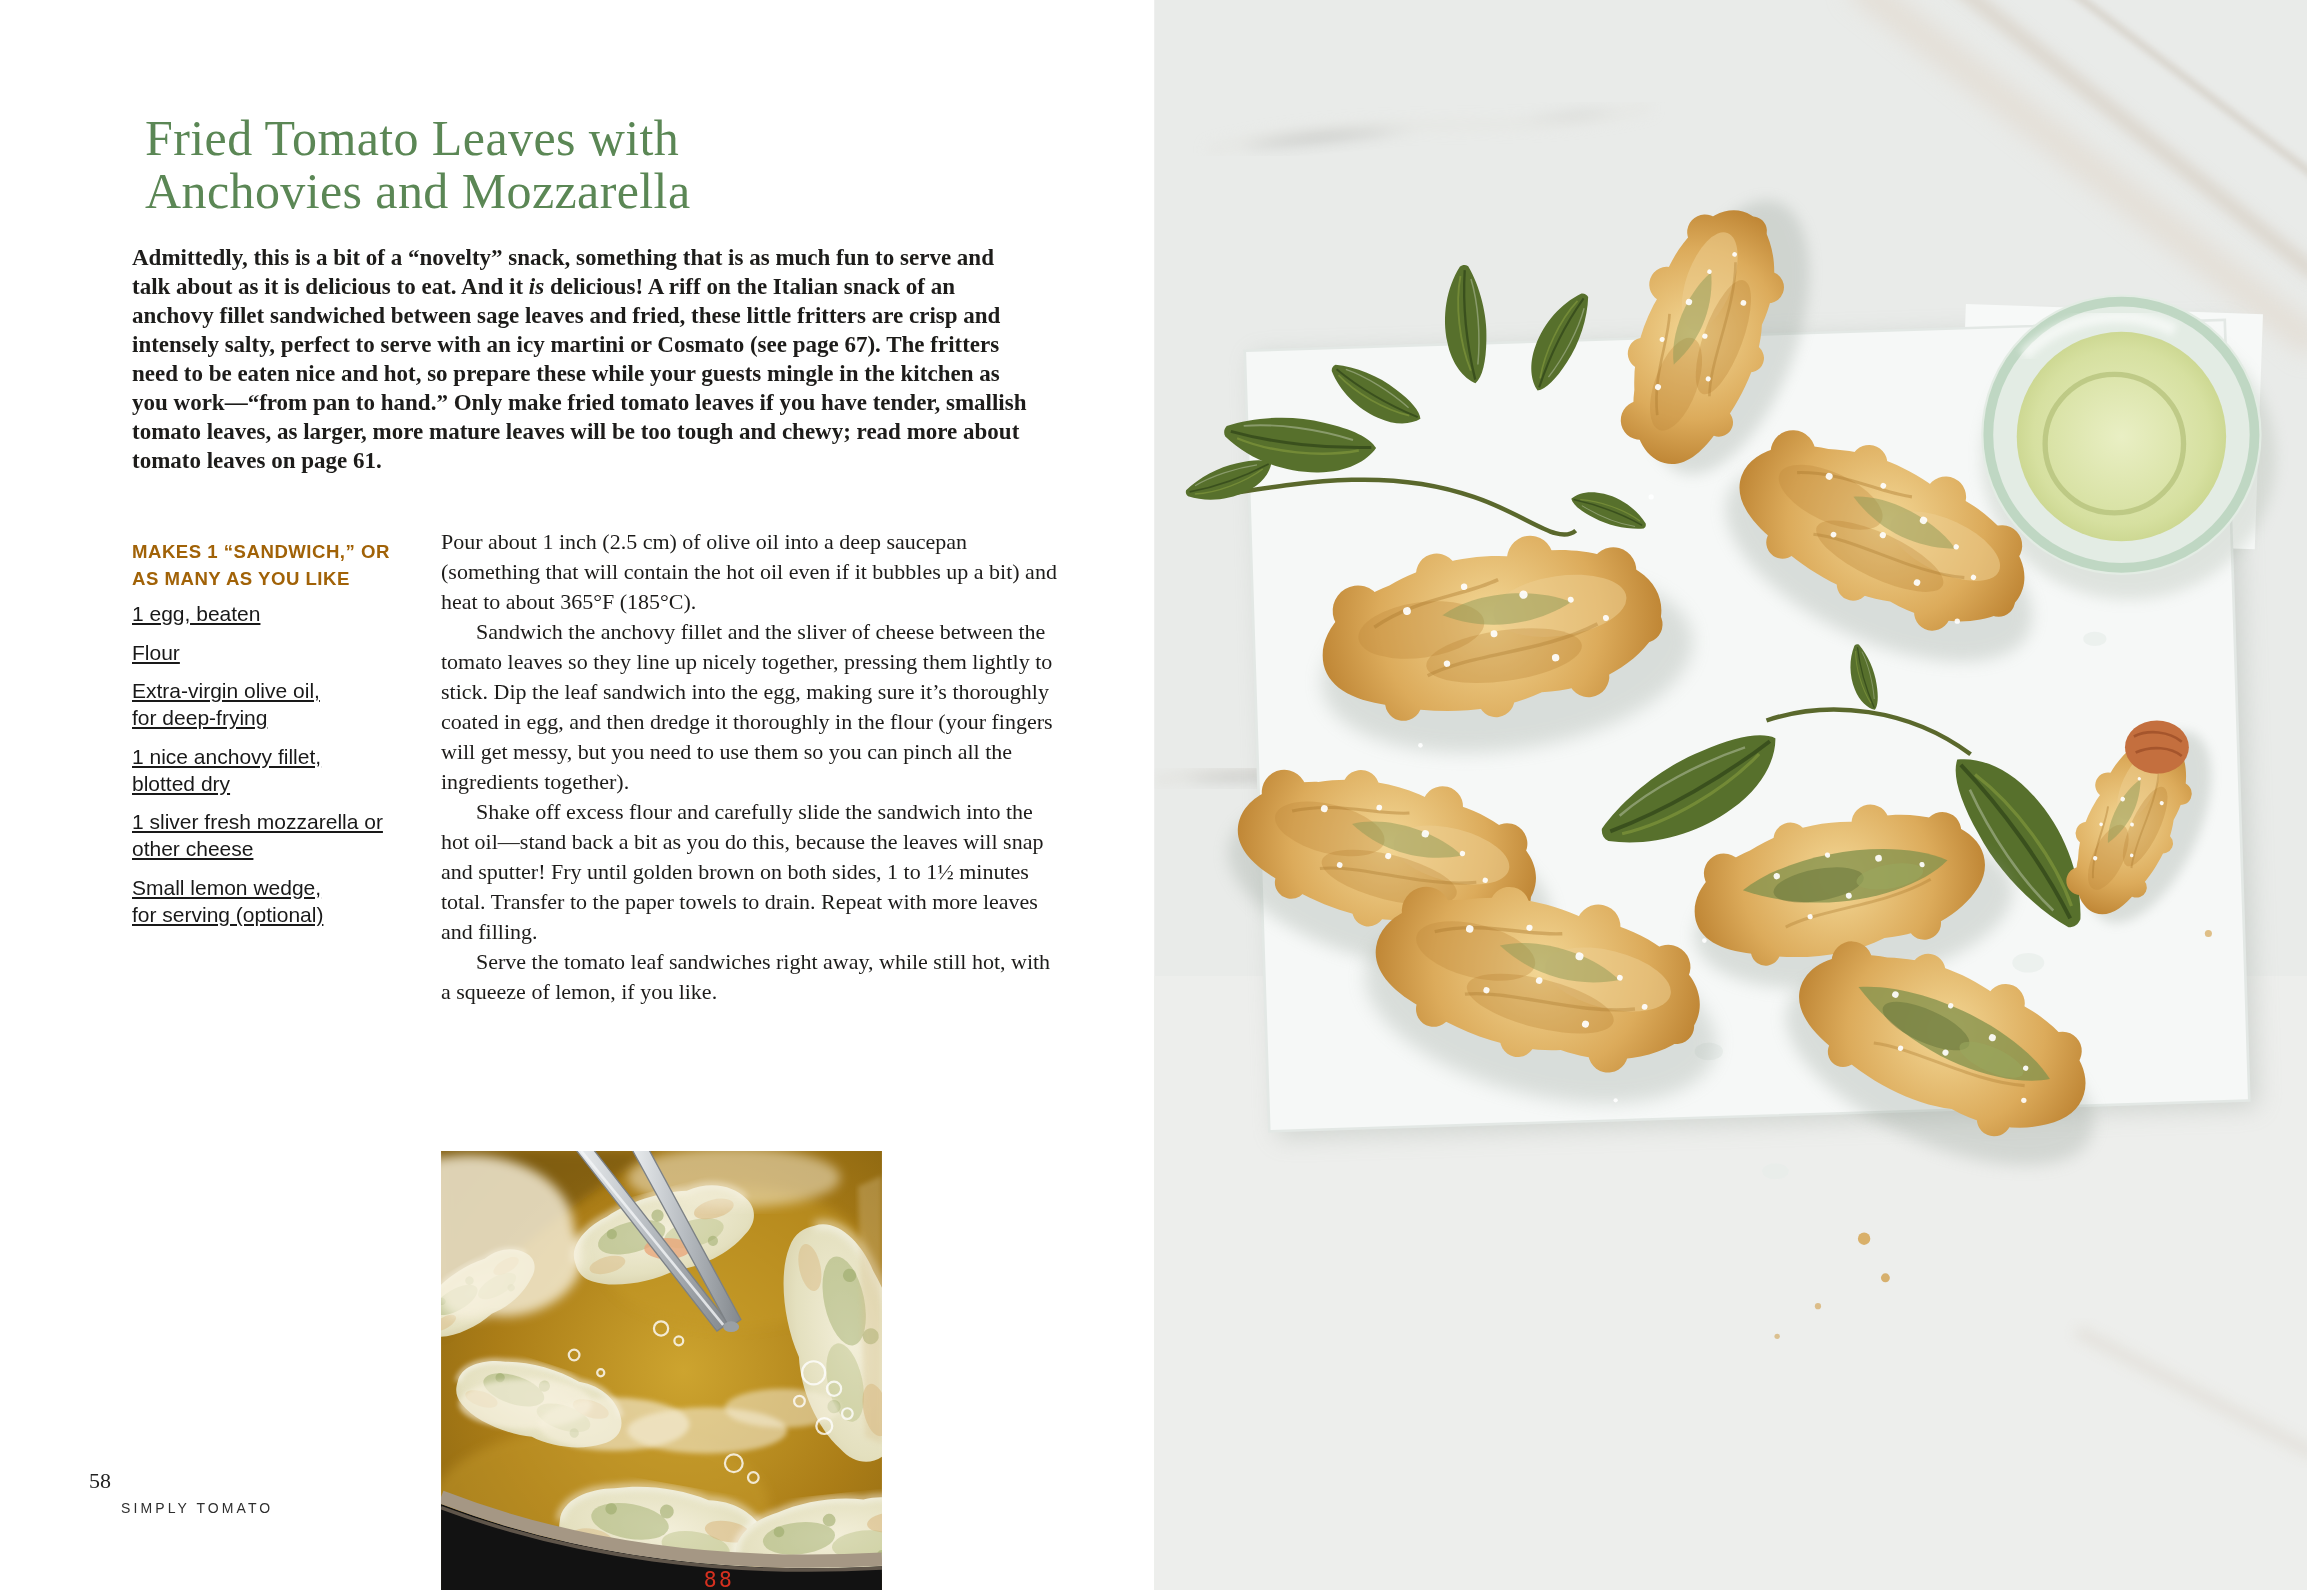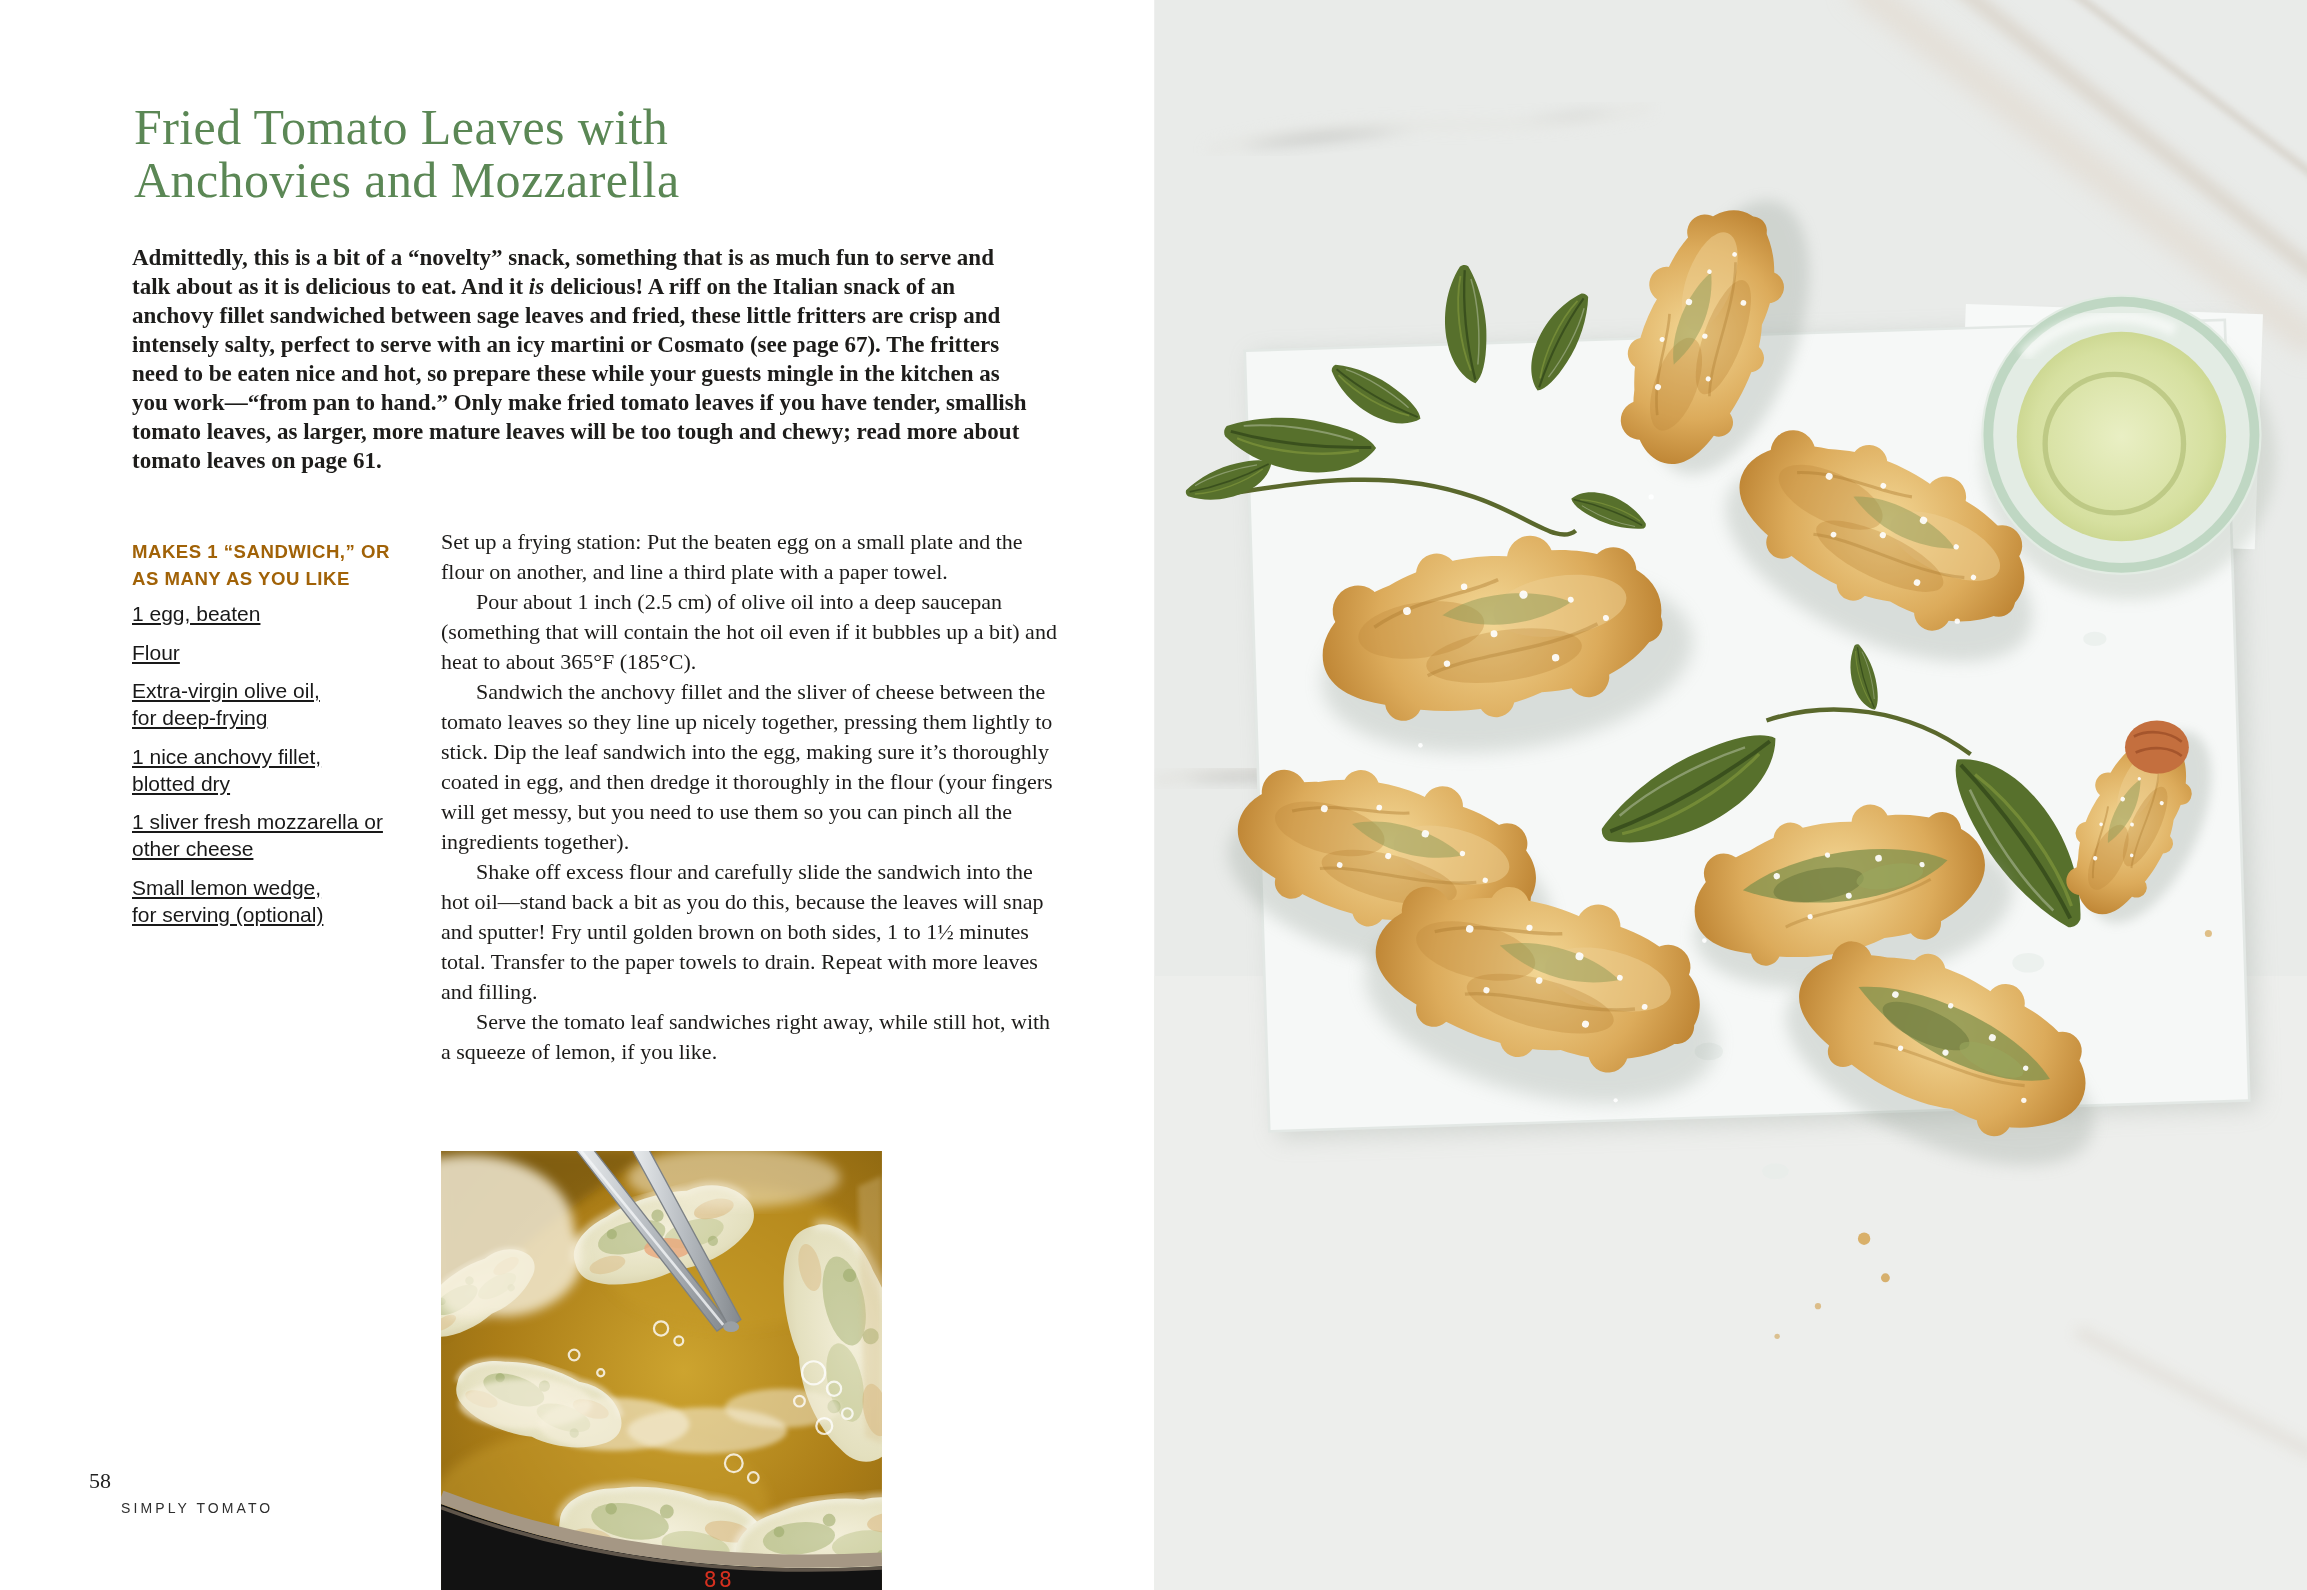--- a/index.html
+++ b/index.html
@@ -3,21 +3,21 @@
 <meta charset="utf-8">
 <style>
   html,body{margin:0;padding:0;}
   body{
     width:2307px;height:1591px;position:relative;overflow:hidden;
     background:#ffffff;font-family:"Liberation Serif",serif;color:#1d1c1a;
   }
   .page-left{position:absolute;left:0;top:0;width:1154px;height:1591px;background:#ffffff;}
   .page-right{position:absolute;left:1154px;top:0;width:1154px;height:1591px;}
   .recipe-title{
-    position:absolute;left:132px;top:99px;margin:2px;
+    position:absolute;left:132px;top:99px;margin:13px;
     font-family:"Liberation Serif",serif;font-weight:400;
     font-size:50px;line-height:53px;letter-spacing:0.4px;color:#5b8755;
   }
   .intro{
     position:absolute;left:132px;top:243px;width:905px;margin:0;
     font-size:23px;line-height:29px;font-weight:700;color:#1d1c1a;
   }
   .intro .it{font-style:italic;}
   .yield{
     position:absolute;left:132px;top:538px;margin:0;
@@ -72,21 +72,20 @@
 for deep-frying</li>
       <li>1 nice anchovy fillet,
 blotted dry</li>
       <li>1 sliver fresh mozzarella or
 other cheese</li>
       <li>Small lemon wedge,
 for serving (optional)</li>
     </ul>
 
     <div class="method">
-      <p>Set up a frying station: Put the beaten egg on a small plate and the flour on another, and line a third plate with a paper towel.</p>
       <p>Pour about 1 inch (2.5 cm) of olive oil into a deep saucepan (something that will contain the hot oil even if it bubbles up a bit) and heat to about 365°F (185°C).</p>
       <p>Sandwich the anchovy fillet and the sliver of cheese between the tomato leaves so they line up nicely together, pressing them lightly to stick. Dip the leaf sandwich into the egg, making sure it’s thoroughly coated in egg, and then dredge it thoroughly in the flour (your fingers will get messy, but you need to use them so you can pinch all the ingredients together).</p>
       <p>Shake off excess flour and carefully slide the sandwich into the hot oil—stand back a bit as you do this, because the leaves will snap and sputter! Fry until golden brown on both sides, 1 to 1½ minutes total. Transfer to the paper towels to drain. Repeat with more leaves and filling.</p>
       <p>Serve the tomato leaf sandwiches right away, while still hot, with a squeeze of lemon, if you like.</p>
     </div>
 
     <figure class="pan-photo">
       <svg width="441" height="440" viewBox="0 0 497 496">
         <defs>
           <radialGradient id="oilG" cx="0.55" cy="0.5" r="0.85">

